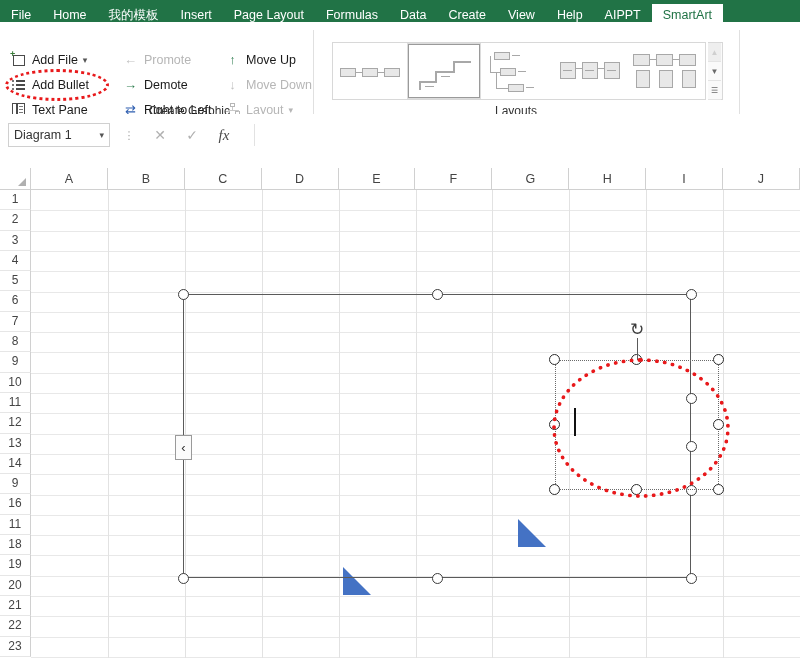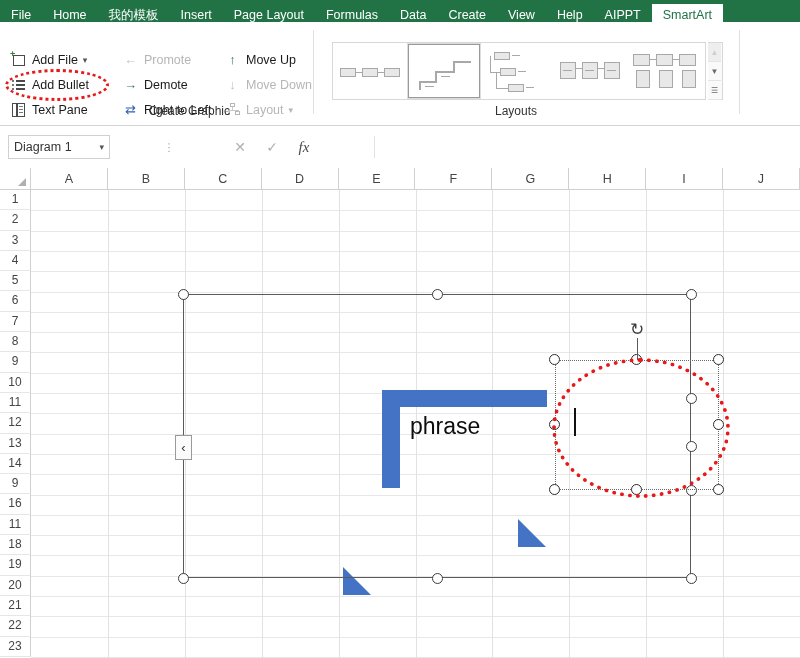--- a/index.html
+++ b/index.html
@@ -129,22 +129,22 @@
   #cc-dots{ position:absolute; left:10px; top:22px; width:44px; height:34px; }
   #cc-dots span{ position:absolute; width:9px; height:9px; border-radius:50%; }
   #cc-label{
     position:absolute; left:0px; top:58px; width:58px;
     font-size:12.5px; color:#1a1a1a; line-height:14px;
   }
   #cc-label .chev{ font-size:9px; color:#555; }
 
   
   #formula-row{
-    position:absolute; left:0; top:126px; width:800px; height:42px;
-    background:#ffffff; display:flex; align-items:center;gap:40px;
+    position:absolute; left:0; top:114px; width:800px; height:42px;
+    background:#ffffff; display:flex; align-items:center;
   }
   #name-box{
     margin-left:8px; width:102px; height:24px;
     border:1px solid #d0d0d0; background:#fff;
     display:flex; align-items:center; justify-content:space-between;
     padding:0 5px; font-size:12.5px; color:#333;
   }
   #name-box .chev{ font-size:9px; color:#555; }
   #fb-grip{
     margin-left:14px; width:10px; height:16px; font-size:11px; color:#a8a8a8;
@@ -499,25 +499,20 @@
       <span class="gl-v" style="left: 231px;"></span>
       <span class="gl-v" style="left: 154px;"></span>
       <span class="gl-v" style="left: 77px;"></span>
 
     <div id="smartart">
 
 
       <div class="arrowhead" style="left:312px; top:377px;
            border-left:28px solid #4472c4; border-top:28px solid transparent;"></div>
 
-      <div class="lshape" style="left:351px; top:200px; width:165px; height:98px;">
-        <span class="vbar" style="left:0; top:0; width:18px; height:98px;"></span>
-        <span class="hbar" style="left:0; top:0; width:165px; height:17px;"></span>
-        <span class="txt" style="left:28px; top:23px;">phrase</span>
-      </div>
 
       <div class="arrowhead" style="left:487px; top:329px;
            border-left:28px solid #4472c4; border-top:28px solid transparent;"></div>
 
 
       <div id="diagram-frame" style="left:152px; top:104px; width:508px; height:284px;">
         <span class="dhandle" style="left:0;     top:0;"></span>
         <span class="dhandle" style="left:254px; top:0;"></span>
         <span class="dhandle" style="left:508px; top:0;"></span>
         <span class="dhandle" style="left:508px; top:104px;"></span>

